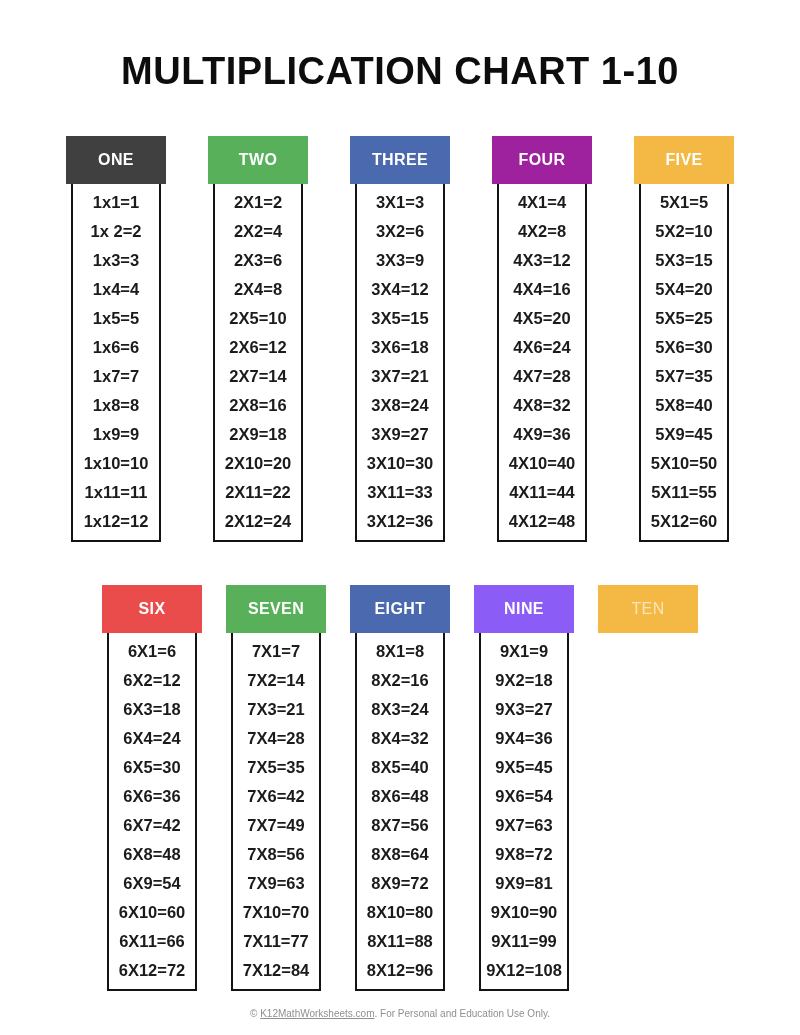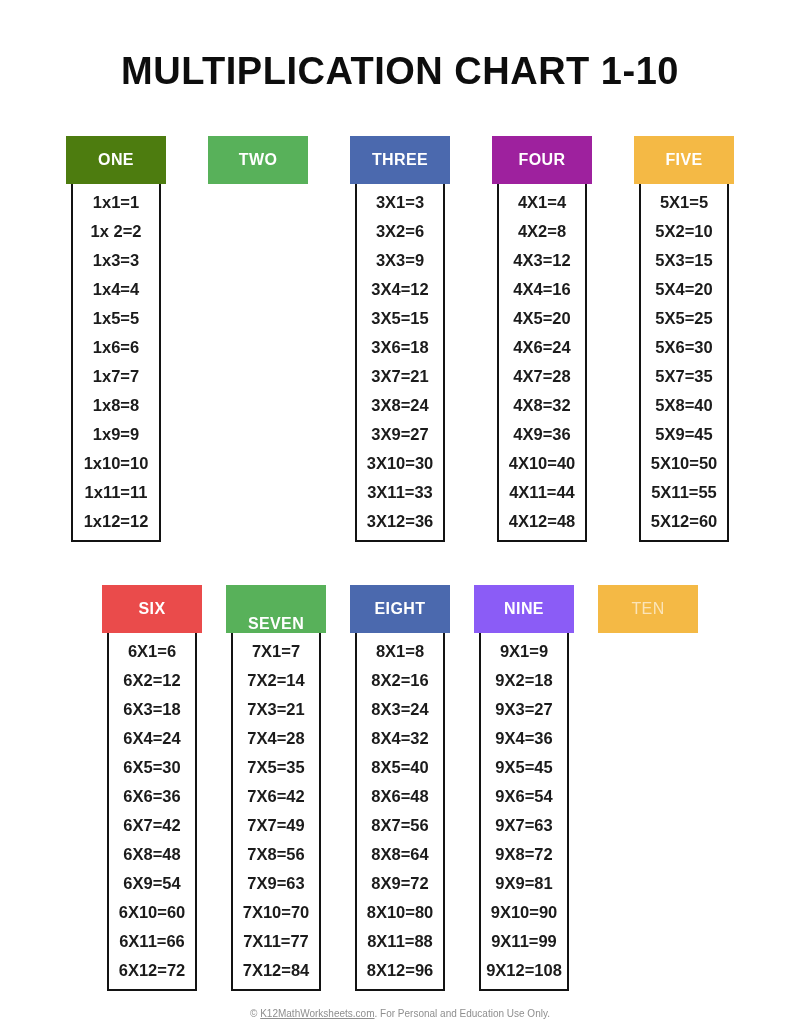--- a/index.html
+++ b/index.html
@@ -65,21 +65,21 @@
   }
 </style>
 </head>
 <body>
 
 <div class="page">
   <h1 class="title">MULTIPLICATION CHART 1-10</h1>
 
   <div class="grid-row first" id="row-0">
       <div class="column">
-        <div class="col-header" style="background: #4d7c0f;">
+        <div class="col-header" style="background: #404040;">
           <span class="col-label">ONE</span>
         </div>
         <div class="col-body">
           <div class="fact">1x1=1</div>
           <div class="fact">1x 2=2</div>
           <div class="fact">1x3=3</div>
           <div class="fact">1x4=4</div>
           <div class="fact">1x5=5</div>
           <div class="fact">1x6=6</div>
           <div class="fact">1x7=7</div>
@@ -87,20 +87,34 @@
           <div class="fact">1x9=9</div>
           <div class="fact">1x10=10</div>
           <div class="fact">1x11=11</div>
           <div class="fact">1x12=12</div>
         </div>
       </div>
       <div class="column">
         <div class="col-header" style="background: rgb(88, 177, 90);">
           <span class="col-label">TWO</span>
         </div>
+        <div class="col-body">
+          <div class="fact">2X1=2</div>
+          <div class="fact">2X2=4</div>
+          <div class="fact">2X3=6</div>
+          <div class="fact">2X4=8</div>
+          <div class="fact">2X5=10</div>
+          <div class="fact">2X6=12</div>
+          <div class="fact">2X7=14</div>
+          <div class="fact">2X8=16</div>
+          <div class="fact">2X9=18</div>
+          <div class="fact">2X10=20</div>
+          <div class="fact">2X11=22</div>
+          <div class="fact">2X12=24</div>
+        </div>
       </div>
       <div class="column">
         <div class="col-header" style="background: rgb(75, 105, 174);">
           <span class="col-label">THREE</span>
         </div>
         <div class="col-body">
           <div class="fact">3X1=3</div>
           <div class="fact">3X2=6</div>
           <div class="fact">3X3=9</div>
           <div class="fact">3X4=12</div>
@@ -167,21 +181,21 @@
           <div class="fact">6X6=36</div>
           <div class="fact">6X7=42</div>
           <div class="fact">6X8=48</div>
           <div class="fact">6X9=54</div>
           <div class="fact">6X10=60</div>
           <div class="fact">6X11=66</div>
           <div class="fact">6X12=72</div>
         </div>
       </div>
       <div class="column">
-        <div class="col-header" style="background: rgb(88, 177, 90); align-items: flex-end;">
+        <div class="col-header" style="background: rgb(88, 177, 90);">
           <span class="col-label">SEVEN</span>
         </div>
         <div class="col-body">
           <div class="fact">7X1=7</div>
           <div class="fact">7X2=14</div>
           <div class="fact">7X3=21</div>
           <div class="fact">7X4=28</div>
           <div class="fact">7X5=35</div>
           <div class="fact">7X6=42</div>
           <div class="fact">7X7=49</div>

